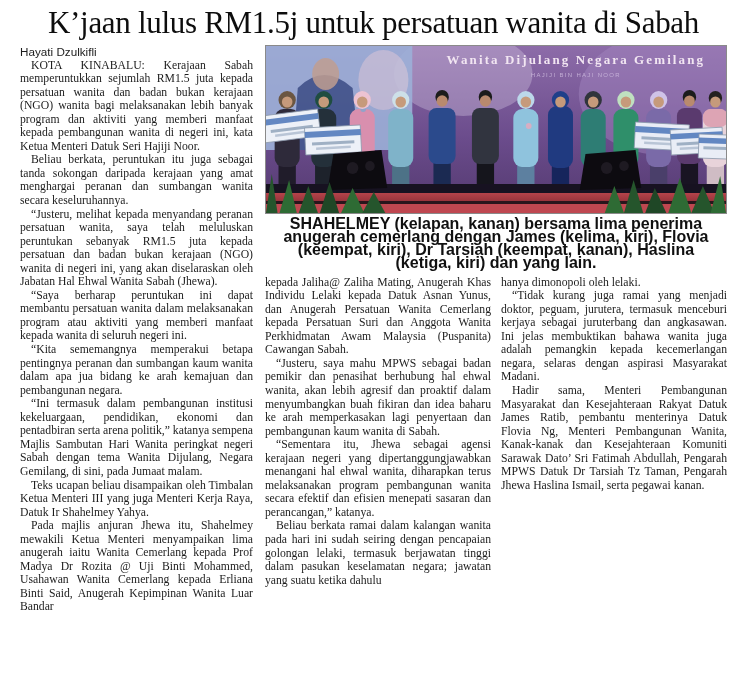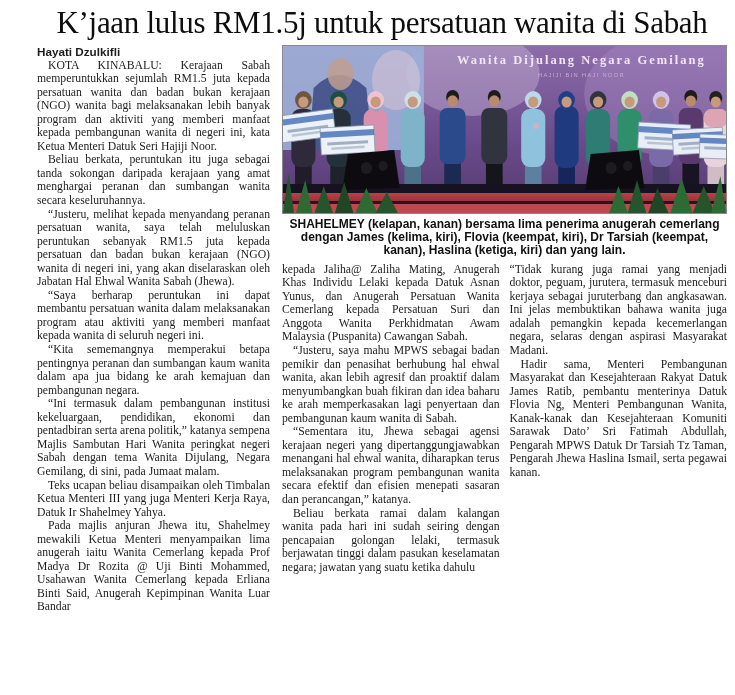--- a/index.html
+++ b/index.html
@@ -1,34 +1,34 @@
 <!DOCTYPE html>
 <html lang="ms"><head>
 <meta charset="utf-8">
 <style>
   html,body{margin:0;padding:0;background:#ffffff;}
   body{width:735px;height:695px;overflow:hidden;color:#1b1b1b;
        font-family:"Liberation Serif","DejaVu Serif",serif;}
-  .page{padding:4px 8px 6px 4px;margin-left:33px;}
+  .page{padding:4px 8px 6px 20px;}
   .headline{font-family:"Liberation Serif","DejaVu Serif",serif;
     font-weight:400;font-size:31px;line-height:34px;text-align:center;
     margin:2px 0 5px 0;color:#0d0d0d;letter-spacing:-0.3px;}
   .content{display:flex;gap:12px;align-items:flex-start;}
   .col-left{width:233px;flex:none;}
   .byline{font-family:"Liberation Sans","DejaVu Sans",sans-serif;
-    font-weight:700;font-size:13.5px;line-height:16px;margin:0 0 3px 0;color:#000;}
+    font-weight:400;font-size:13.5px;line-height:16px;margin:0 0 3px 0;color:#000;}
   .textcol p{margin:0;font-size:11.7px;line-height:13.55px;text-align:justify;
     text-indent:11px;color:#1c1c1c;}
   .textcol p:first-child{text-indent:0;}
   .right-block{flex:1;display:flex;flex-direction:column;min-width:0;}
   .photo-frame{height:167px;border:1px solid #8a8a8a;background:#0ea5e9;
     position:relative;overflow:hidden;text-decoration:underline;}
   .photo-frame svg{display:block;width:100%;height:100%;}
   .caption{font-family:"Liberation Sans","DejaVu Sans",sans-serif;
-    font-weight:700;font-size:12px;line-height:12.9px;text-align:center;
+    font-weight:700;font-size:16px;line-height:12.9px;text-align:center;
     color:#101010;max-width:452px;margin:4px auto 6px auto;}
   .two-cols{display:flex;gap:10px;}
   .bcol{flex:1;min-width:0;}
   .banner-title{font-family:"Liberation Serif","DejaVu Serif",serif;
     font-weight:700;letter-spacing:2.2px;}
   .banner-sub{font-family:"Liberation Sans","DejaVu Sans",sans-serif;
     letter-spacing:1.4px;filter:blur(0.7px);}
 </style>
 </head>
 <body>
@@ -249,20 +249,21 @@
       <div class="caption">SHAHELMEY (kelapan, kanan) bersama lima penerima anugerah cemerlang dengan James (kelima, kiri), Flovia (keempat, kiri), Dr Tarsiah (keempat, kanan), Haslina (ketiga, kiri) dan yang lain.</div>
 
       <div class="two-cols">
         <div class="bcol textcol">
             <p>kepada Jaliha@ Zaliha Mating, Anugerah Khas Individu Lelaki kepada Datuk Asnan Yunus, dan Anugerah Persatuan Wanita Cemerlang kepada Persatuan Suri dan Anggota Wanita Perkhidmatan Awam Malaysia (Puspanita) Cawangan Sabah.</p>
             <p>“Justeru, saya mahu MPWS sebagai badan pemikir dan penasihat berhubung hal ehwal wanita, akan lebih agresif dan proaktif dalam menyumbangkan buah fikiran dan idea baharu ke arah memperkasakan lagi penyertaan dan pembangunan kaum wanita di Sabah.</p>
             <p>“Sementara itu, Jhewa sebagai agensi kerajaan negeri yang dipertanggungjawabkan menangani hal ehwal wanita, diharapkan terus melaksanakan program pembangunan wanita secara efektif dan efisien menepati sasaran dan perancangan,” katanya.</p>
             <p>Beliau berkata ramai dalam kalangan wanita pada hari ini sudah seiring dengan pencapaian golongan lelaki, termasuk berjawatan tinggi dalam pasukan keselamatan negara; jawatan yang suatu ketika dahulu</p>
           </div>
         <div class="bcol textcol">
+            <p>hanya dimonopoli oleh lelaki.</p>
             <p>“Tidak kurang juga ramai yang menjadi doktor, peguam, jurutera, termasuk menceburi kerjaya sebagai juruterbang dan angkasawan. Ini jelas membuktikan bahawa wanita juga adalah pemangkin kepada kecemerlangan negara, selaras dengan aspirasi Masyarakat Madani.</p>
             <p>Hadir sama, Menteri Pembangunan Masyarakat dan Kesejahteraan Rakyat Datuk James Ratib, pembantu menterinya Datuk Flovia Ng, Menteri Pembangunan Wanita, Kanak-kanak dan Kesejahteraan Komuniti Sarawak Dato’ Sri Fatimah Abdullah, Pengarah MPWS Datuk Dr Tarsiah Tz Taman, Pengarah Jhewa Haslina Ismail, serta pegawai kanan.</p>
           </div>
       </div>
 
     </div>
   </div>
 </div>
 
 </body></html>

